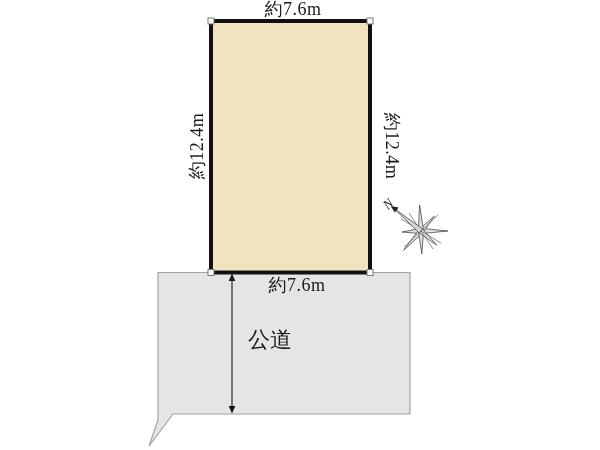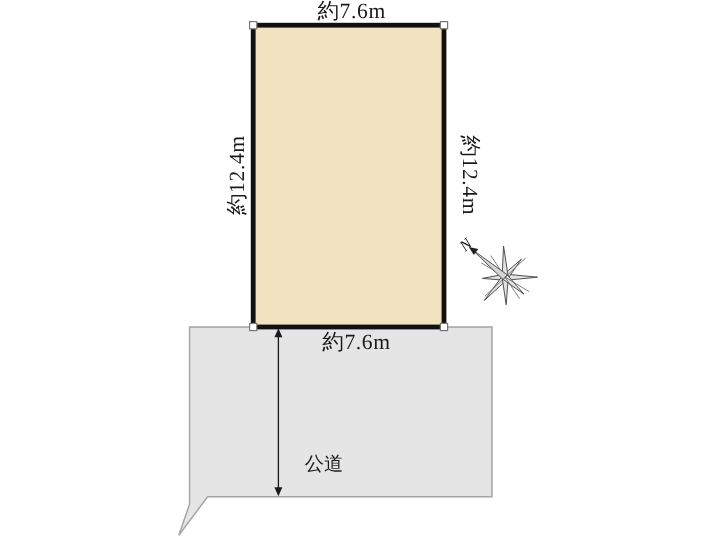--- a/index.html
+++ b/index.html
@@ -26,21 +26,21 @@
   .dim-left{
     left:127px;top:136px;width:140px;height:20px;
     transform:rotate(-90deg);transform-origin:center center;
   }
   .dim-right{
     left:322px;top:136px;width:140px;height:20px;
     transform:rotate(90deg);transform-origin:center center;
   }
   .road-label{
     position:absolute;left:200px;top:330px;width:140px;
-    color:#1a1a1a;font-size:16px;line-height:19px;text-align:center;margin-top:48px;
+    color:#1a1a1a;font-size:22px;line-height:19px;text-align:center;
   }
 </style>
 </head>
 <body>
 
 <div class="stage">
 
   <svg class="plan" width="600" height="450" viewBox="0 0 600 450">
 
     <polygon points="158,272.5 410,272.5 410,414 173,414 149,446 158,420" fill="#e5e5e5" stroke="#a3a3a3" stroke-width="1.2"></polygon>

